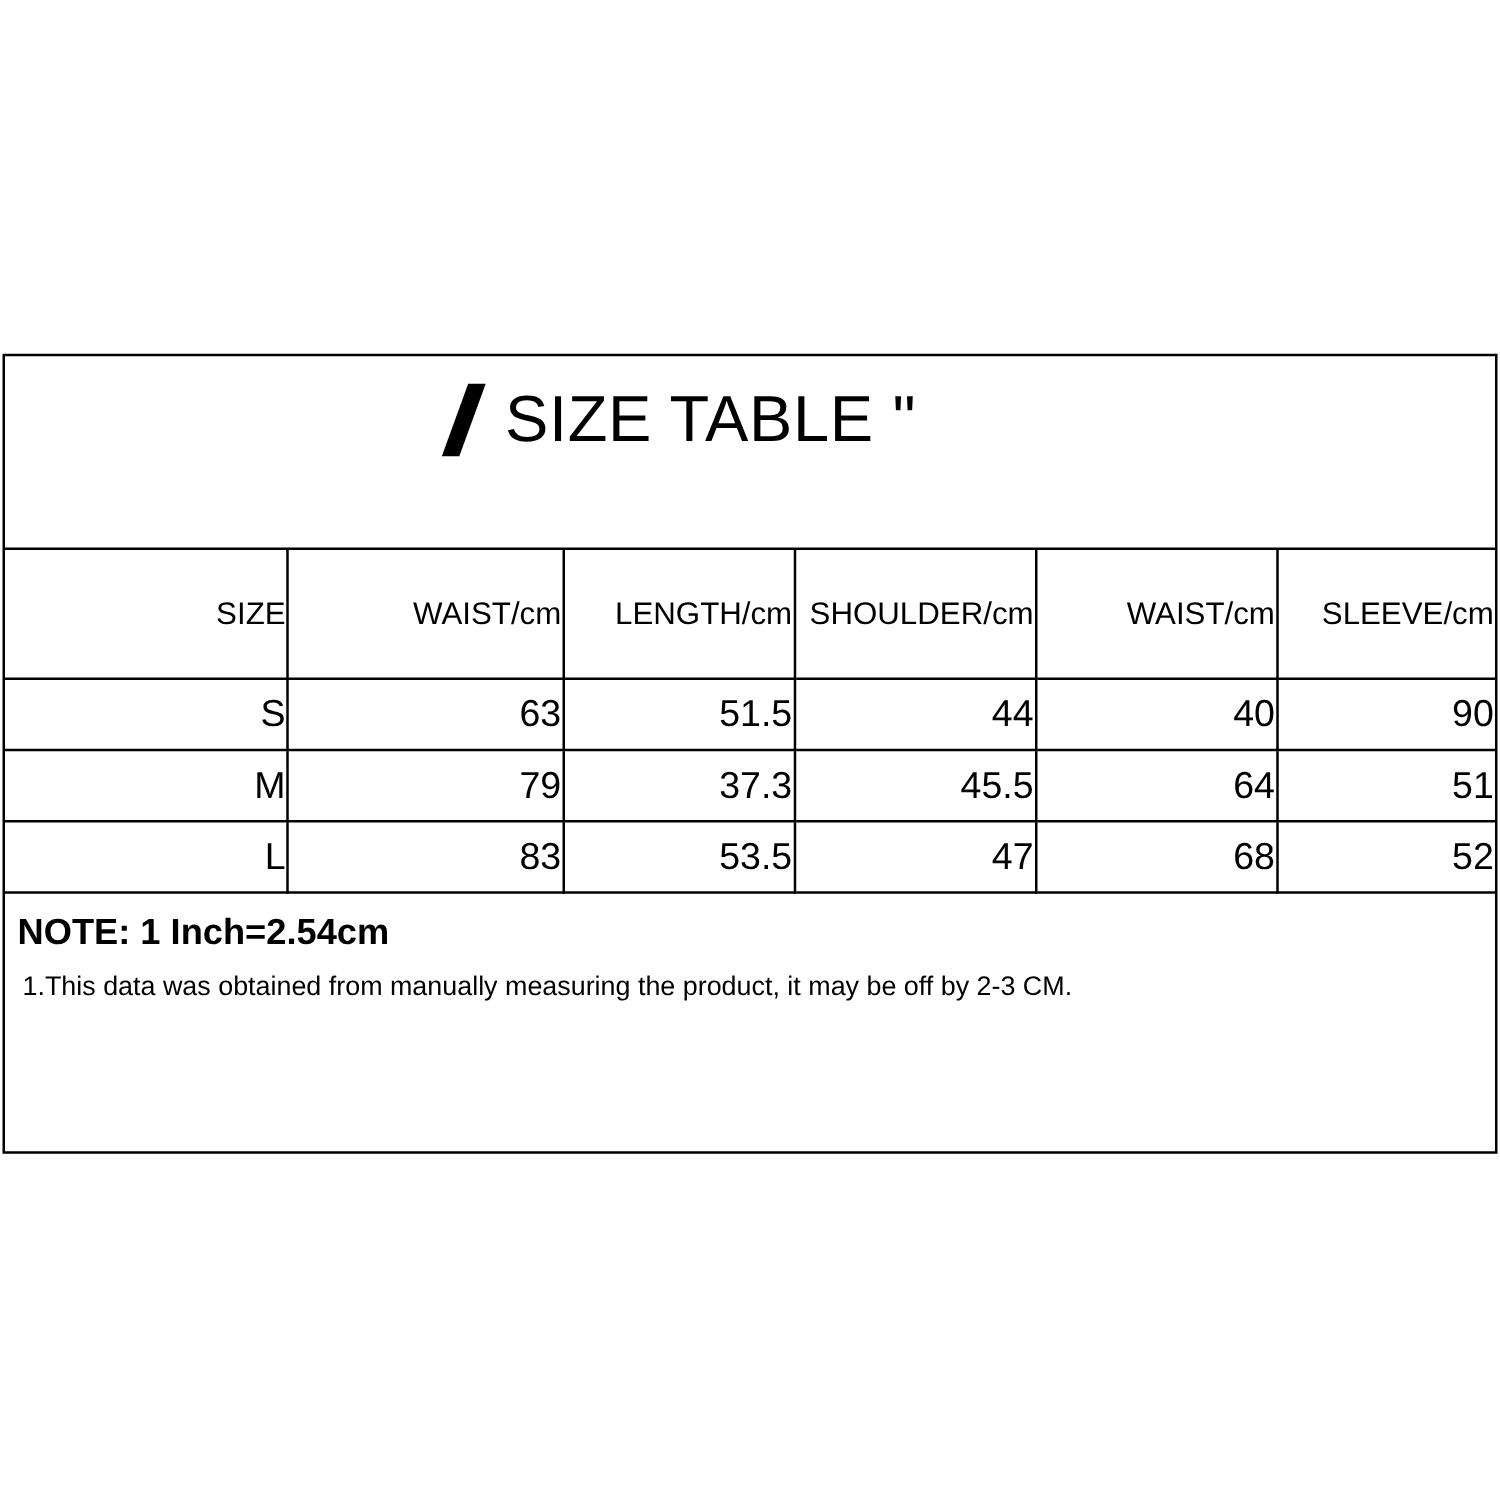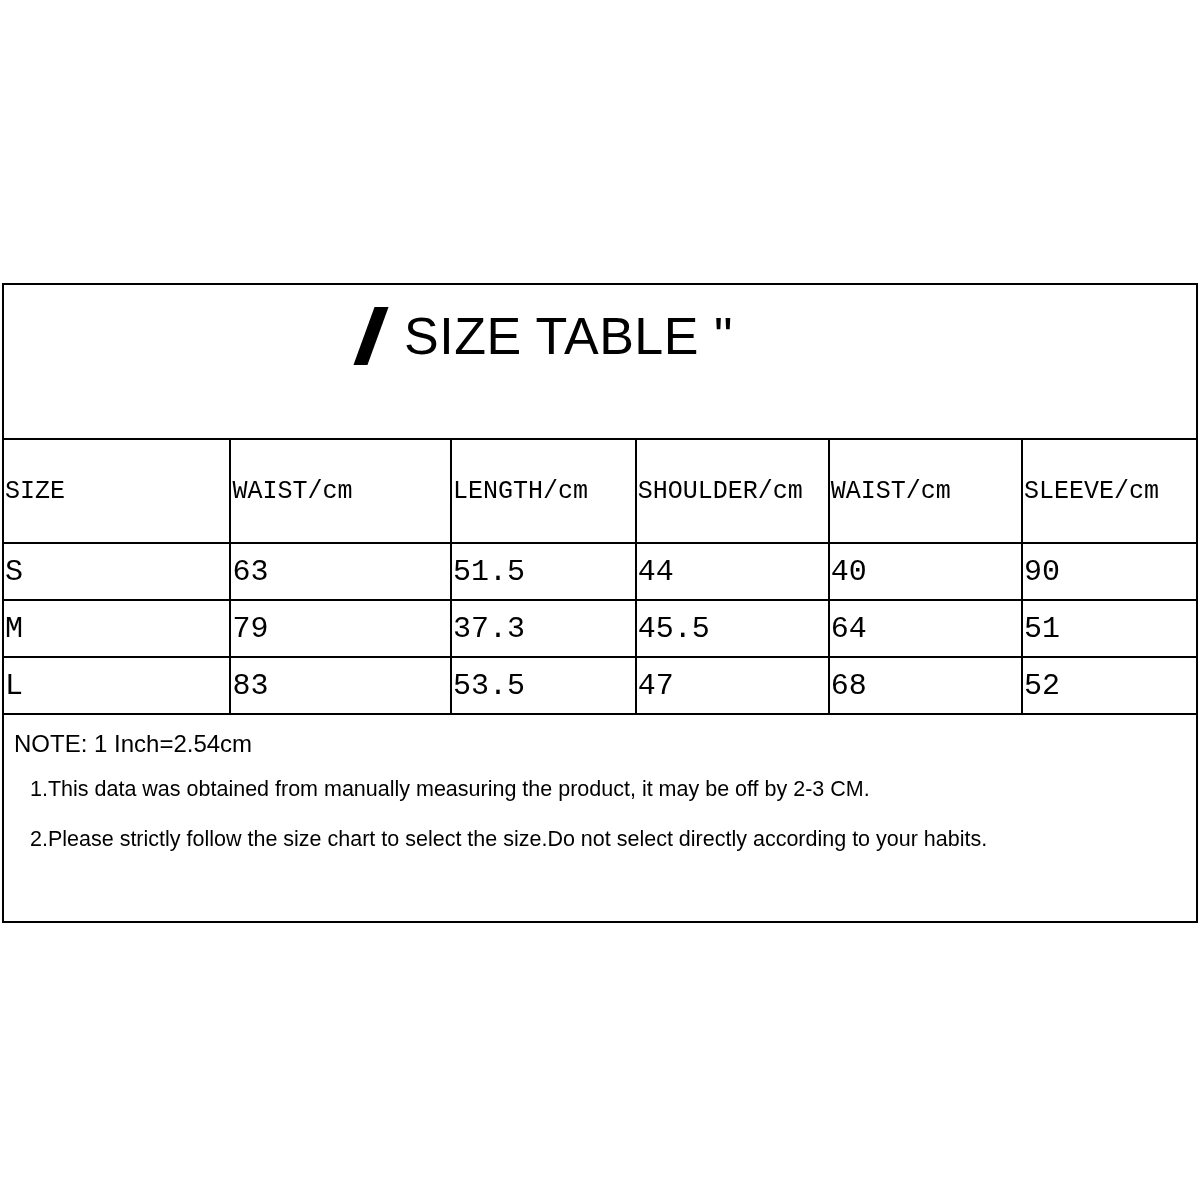--- a/index.html
+++ b/index.html
@@ -69,23 +69,23 @@
   table.size-table {
     width: 100%;
     border-collapse: collapse;
     table-layout: fixed;
   }
   table.size-table th,
   table.size-table td {
     border: 2px solid #000000;
     border-left: 0;
     border-top: 0;
-    text-align: left;
+    text-align: right;
     font-weight: 400;
-    font-family: Liberation Mono, monospace;
+    font-family: Liberation Sans, sans-serif;
   }
   table.size-table tr th:last-child,
   table.size-table tr td:last-child {
     border-right: 0;
   }
   table.size-table thead th {
     height: 100px;
     font-size: 25px;
   }
   table.size-table tbody td {
@@ -101,29 +101,29 @@
   col.c-length  { width: 15.5%; }
   col.c-shoulder{ width: 16.2%; }
   col.c-waist   { width: 16.2%; }
   col.c-sleeve  { width: 14.6%; }
 
   
   .notes {
     padding: 16px 10px 0 10px;
   }
   .note-title {
-    font-size: 24px;
-    font-weight: normal;
+    font-size: 29px;
+    font-weight: bold;
     margin: 0 0 10px 0;
     line-height: 1.1;
   }
   .note-line {
     font-size: 21.5px;
     line-height: 1.55;
-    margin: 16px;
+    margin: 4px;
     white-space: nowrap;
   }
 </style>
 </head>
 <body>
 
 <div class="page">
 
   <div class="card">
 
@@ -177,17 +177,16 @@
           <td>47</td>
           <td>68</td>
           <td>52</td>
         </tr>
       </tbody>
     </table>
 
     <div class="notes">
       <p class="note-title">NOTE: 1 Inch=2.54cm</p>
       <p class="note-line">1.This data was obtained from manually measuring the product, it may be off by 2-3 CM.</p>
-      <p class="note-line">2.Please strictly follow the size chart to select the size.Do not select directly according to your habits.</p>
     </div>
 
   </div>
 </div>
 
 </body></html>

